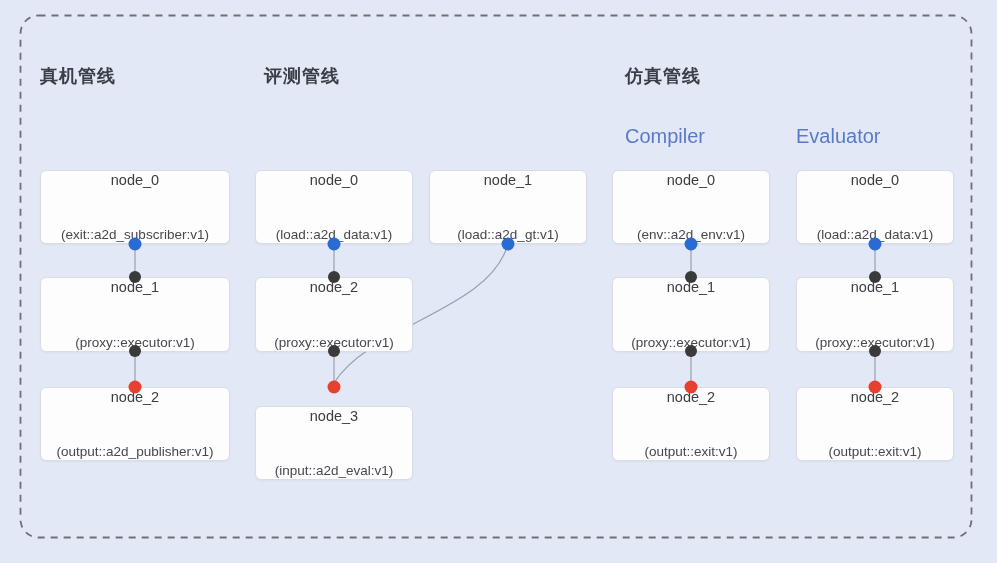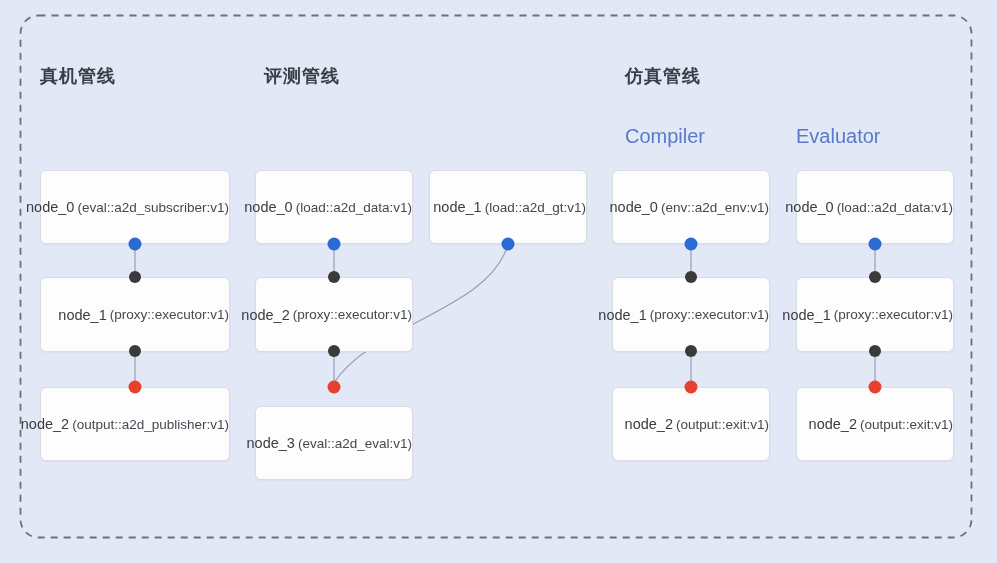--- a/index.html
+++ b/index.html
@@ -28,23 +28,23 @@
     z-index: 2;
   }
   .node {
     position: absolute;
     box-sizing: border-box;
     background: #fdfdfe;
     border: 1px solid #d9dce3;
     border-radius: 6px;
     box-shadow: 0 1px 2px rgba(40,60,110,0.05);
     display: flex;
-    flex-direction: row;
+    flex-direction: column;
     align-items: center;
-    justify-content: flex-end;
+    justify-content: space-between;
     gap: 3px;
   }
   .node .node-name {
     font-size: 14.5px;
     color: #3a3d42;
     line-height: 18px;
   }
   .node .node-type {
     font-size: 13.5px;
     color: #45484e;
@@ -115,21 +115,21 @@
     <div class="header-box hdr-simulator">
       <div class="title-cn">仿真管线</div>
       <div class="title-en">Compiler</div>
     </div>
     <div class="header-box hdr-compiler">
       <div class="title-en">Evaluator</div>
     </div>
 
     <div class="node rb-n0">
       <div class="node-name">node_0</div>
-      <div class="node-type">(eval::a2d_subscriber:v1)</div>
+      <div class="node-type">(exit::a2d_subscriber:v1)</div>
     </div>
     <div class="node rb-n1">
       <div class="node-name">node_1</div>
       <div class="node-type">(proxy::executor:v1)</div>
     </div>
     <div class="node rb-n2">
       <div class="node-name">node_2</div>
       <div class="node-type">(output::a2d_publisher:v1)</div>
     </div>
 
@@ -140,21 +140,21 @@
     <div class="node ev-n1">
       <div class="node-name">node_1</div>
       <div class="node-type">(load::a2d_gt:v1)</div>
     </div>
     <div class="node ev-n2">
       <div class="node-name">node_2</div>
       <div class="node-type">(proxy::executor:v1)</div>
     </div>
     <div class="node ev-n3">
       <div class="node-name">node_3</div>
-      <div class="node-type">(eval::a2d_eval:v1)</div>
+      <div class="node-type">(input::a2d_eval:v1)</div>
     </div>
 
     <div class="node sm-n0">
       <div class="node-name">node_0</div>
       <div class="node-type">(env::a2d_env:v1)</div>
     </div>
     <div class="node sm-n1">
       <div class="node-name">node_1</div>
       <div class="node-type">(proxy::executor:v1)</div>
     </div>

